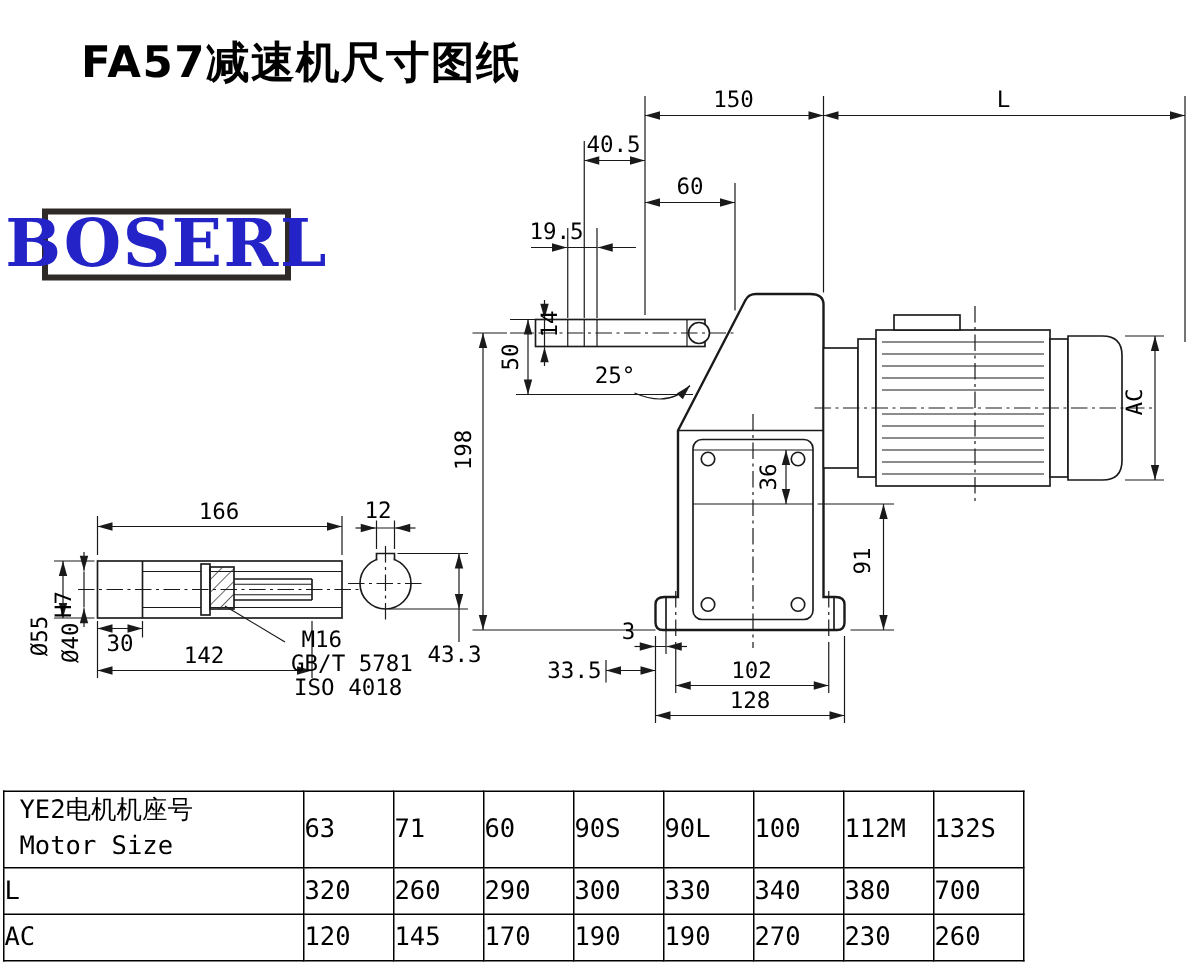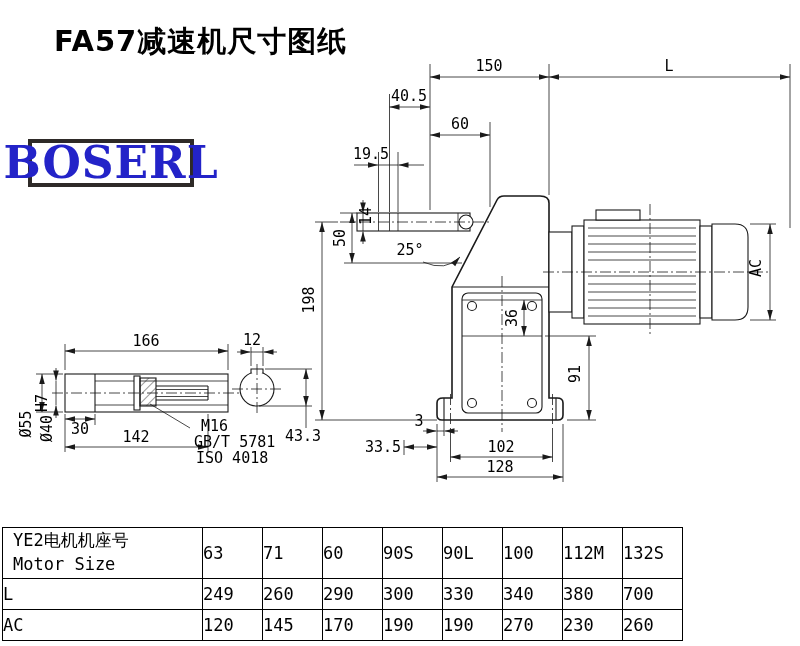--- a/index.html
+++ b/index.html
@@ -188,21 +188,21 @@
       <td>71</td>
       <td>60</td>
       <td>90S</td>
       <td>90L</td>
       <td>100</td>
       <td>112M</td>
       <td>132S</td>
     </tr>
     <tr>
       <td>L</td>
-      <td>249</td>
+      <td>320</td>
       <td>260</td>
       <td>290</td>
       <td>300</td>
       <td>330</td>
       <td>340</td>
       <td>380</td>
       <td>700</td>
     </tr>
     <tr>
       <td>AC</td>

